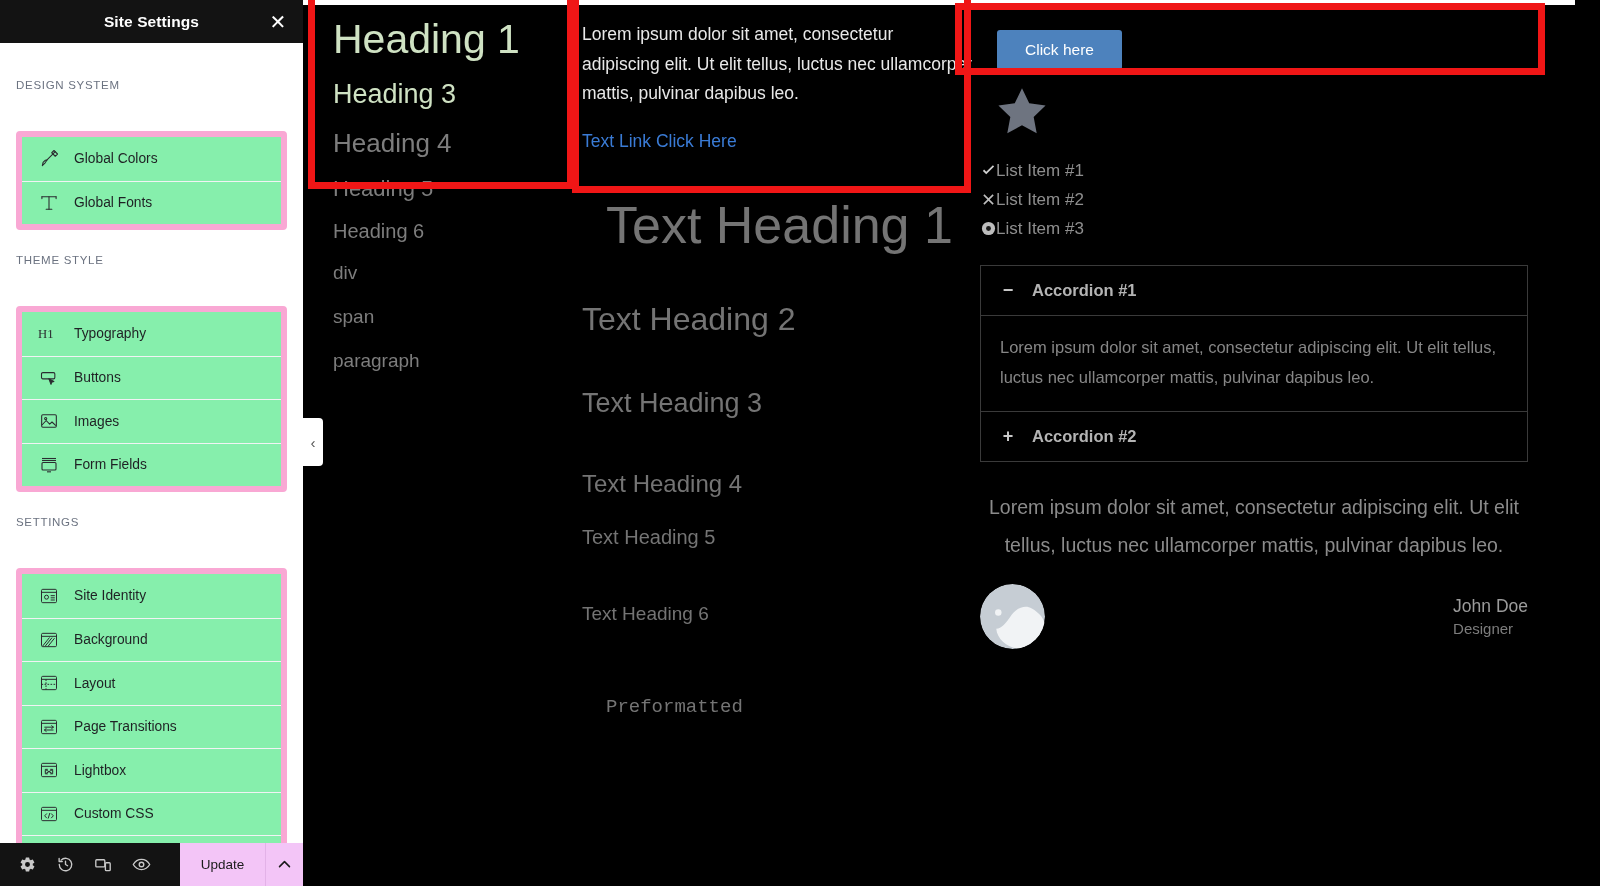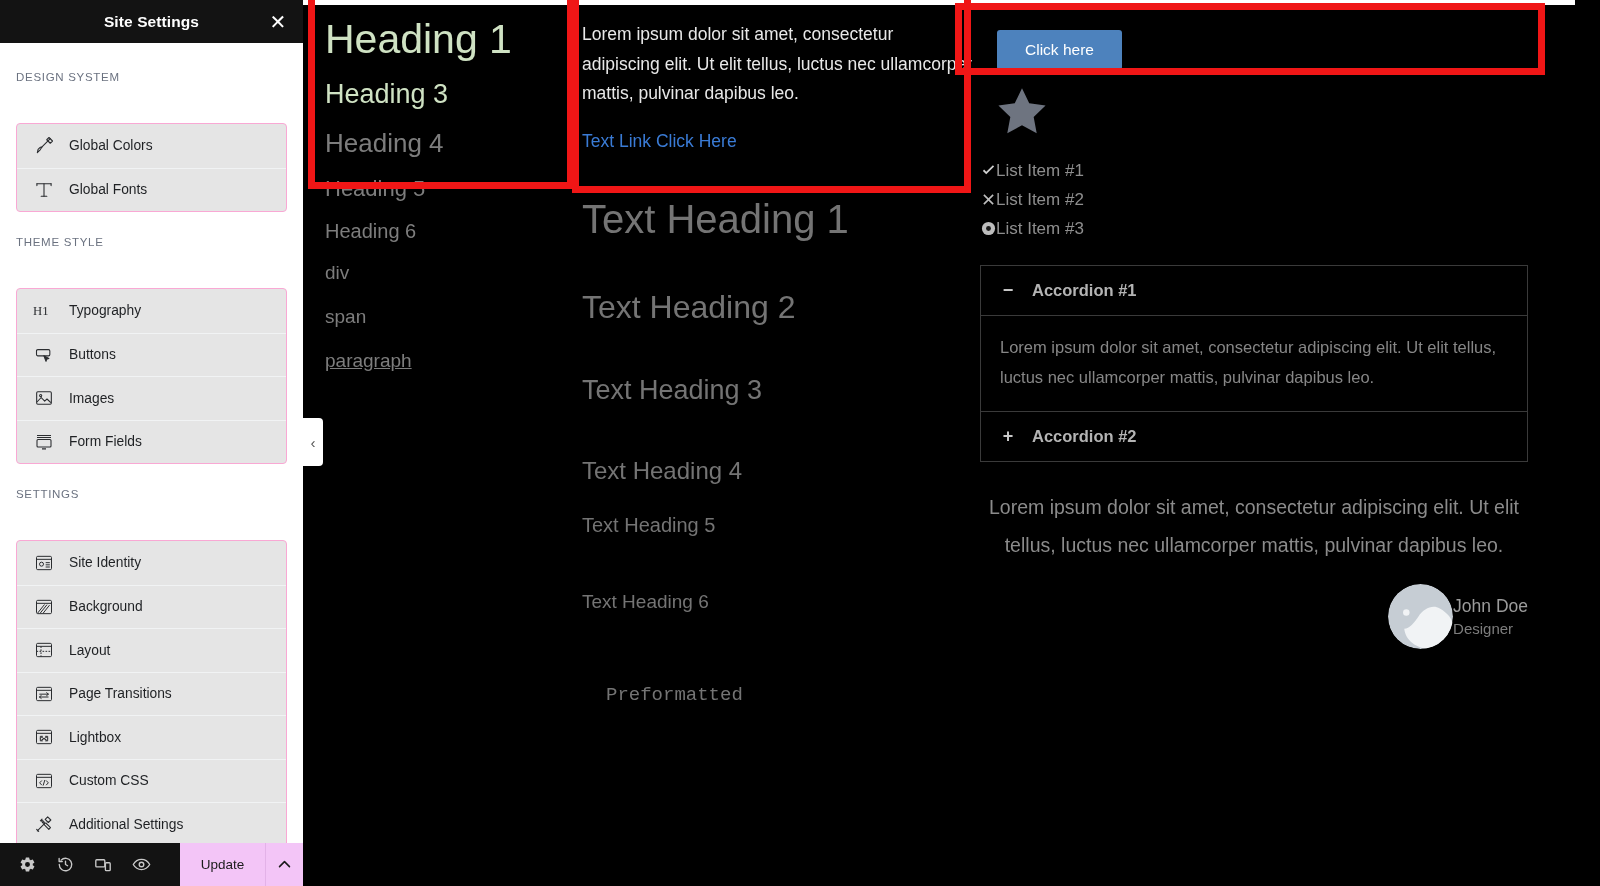--- a/index.html
+++ b/index.html
@@ -19,27 +19,27 @@
     height:43px; background:#131313; color:#fff;
     display:flex; align-items:center; justify-content:center;
     position:relative; flex:0 0 43px;
   }
   #sb-header .title { font-size:15.5px; font-weight:bold; letter-spacing:.1px; }
   #sb-close {
     position:absolute; right:14px; top:50%; transform:translateY(-50%);
     width:22px; height:22px; color:#fff; font-size:20px; line-height:22px;
     text-align:center; cursor:pointer; font-weight:300;
   }
-  #sb-scroll { flex:1 1 auto; overflow:hidden; padding:4px 16px; background:#fff; }
+  #sb-scroll { flex:1 1 auto; overflow:hidden; padding:12px 16px; background:#fff; }
   .sb-section-label {
     font-size:11.5px; color:#6b7280; letter-spacing:.7px;
     margin:24px 0 8px 0; font-weight:400;
   }
   .sb-group {
-    border:1px solid #f9a8d4; border-radius:4px; overflow:hidden; background:#e5e5e5;margin-top:40px;
+    border:6px solid #f9a8d4; border-radius:4px; overflow:hidden; background:#86efac;margin-top:40px;
   }
   .sb-item {
     display:flex; align-items:center; gap:14px;
     height:43.5px; padding:0 16px; cursor:pointer;
     border-top:1px solid #f1f3f4;
     color:#1f2124; font-size:13.8px;
   }
   .sb-item:first-child { border-top:none; }
   .sb-ico { width:22px; height:22px; flex:0 0 22px; display:flex; align-items:center; justify-content:center; color:#2b2d30; }
   .sb-ico svg { display:block; }
@@ -79,47 +79,47 @@
   #canvas {
     position:absolute; left:303px; top:0; width:1297px; height:886px;
     background:#000; color:#9aa0a6; overflow:hidden;
   }
   #topstrip {
     position:absolute; left:0; top:0; width:1272px; height:5px; background:#fff; z-index:5;
   }
 
   
   #col-headings {
-    position:absolute; left:12px; top:0px; width:270px;
+    position:absolute; left:20px; top:0px; width:270px;
     padding:10px 0 0 7px;
   }
   .hl { color:#7d7d7d; font-weight:400; line-height:1.05; }
   .hl.tint { color:#cfe2c3; }
   #h1 { font-size:41px; margin:8px 0 0 3px; }
   #h2 { font-size:32px; margin:20px 0 0 3px; }
   #h3 { font-size:27px; margin:19px 0 0 3px; }
   #h4 { font-size:26px; margin:22px 0 0 3px; }
   #h5 { font-size:22px; margin:19px 0 0 3px; }
   #h6 { font-size:20px; margin:21px 0 0 3px; }
   #tdiv { font-size:19px; margin:21px 0 0 3px; }
   #tspan { font-size:19px; margin:24px 0 0 3px; }
-  #tpara { font-size:19px; margin:24px 0 0 3px;text-decoration:underline; }
+  #tpara { font-size:19px; margin:24px 0 0 3px; }
 
   
   #col-mid { position:absolute; left:277px; top:0; width:400px; }
   #mid-para {
     font-size:17.5px; line-height:29.5px; color:#e8e8e8;
     padding:20px 0 0 2px; width:395px;
   }
   #mid-link {
     font-size:17.5px; color:#3a7bd5; padding:22px 0 0 2px; cursor:pointer;
   }
   #mid-headings { padding:46px 0 0 2px; }
   .th { color:#747474; font-weight:400; line-height:1.05; }
-  #th1 { font-size:40px; }
+  #th1 { font-size:52px;margin-left:24px; }
   #th2 { font-size:32px; margin-top:51px; }
   #th3 { font-size:27px; margin-top:52px; }
   #th4 { font-size:24px; margin-top:54px; }
   #th5 { font-size:20px; margin-top:31px; }
   #th6 { font-size:19px; margin-top:56px; }
   #tpre { font-size:19px; margin:72px 0 0 24px; color:#747474;
           font-family:"Liberation Mono", monospace; }
 
   
   #col-right { position:absolute; left:672px; top:0; width:600px;margin-top:13px; }
@@ -146,21 +146,21 @@
     cursor:pointer;
   }
   .acc-ico { color:#c8c8c8; font-size:18px; width:16px; text-align:center; }
   .acc-body {
     border-top:1px solid #3a3a3a; border-bottom:1px solid #3a3a3a;
     padding:17px 19px 19px 19px; font-size:16.5px; line-height:29.5px; color:#868686;
   }
 
   #testimonial { margin:26px 0 0 5px; width:548px; text-align:center; }
   #test-quote { font-size:19.5px; line-height:38px; color:#8b8b8b; }
-  #test-person { display:flex; align-items:center; justify-content:flex-end; margin-top:20px; }
+  #test-person { display:flex; align-items:center; justify-content:space-between; margin-top:20px; }
   #avatar { width:65px; height:65px; border-radius:50%; overflow:hidden; flex:0 0 65px; }
   #test-meta { text-align:left; }
   #test-name { font-size:17.5px; color:#9b9b9b; line-height:24px; }
   #test-role { font-size:15px; color:#7d7d7d; line-height:22px; }
 
   
   .redbox { position:absolute; border:7px solid #f01616; z-index:20; pointer-events:none; }
   #redbox1 { left:5px; top:-7px;  width:266px; height:196px; }
   #redbox2 { left:269px; top:-7px; width:399px; height:200px; }
   #redbox3 { left:652px; top:3px;  width:590px; height:72px; }

